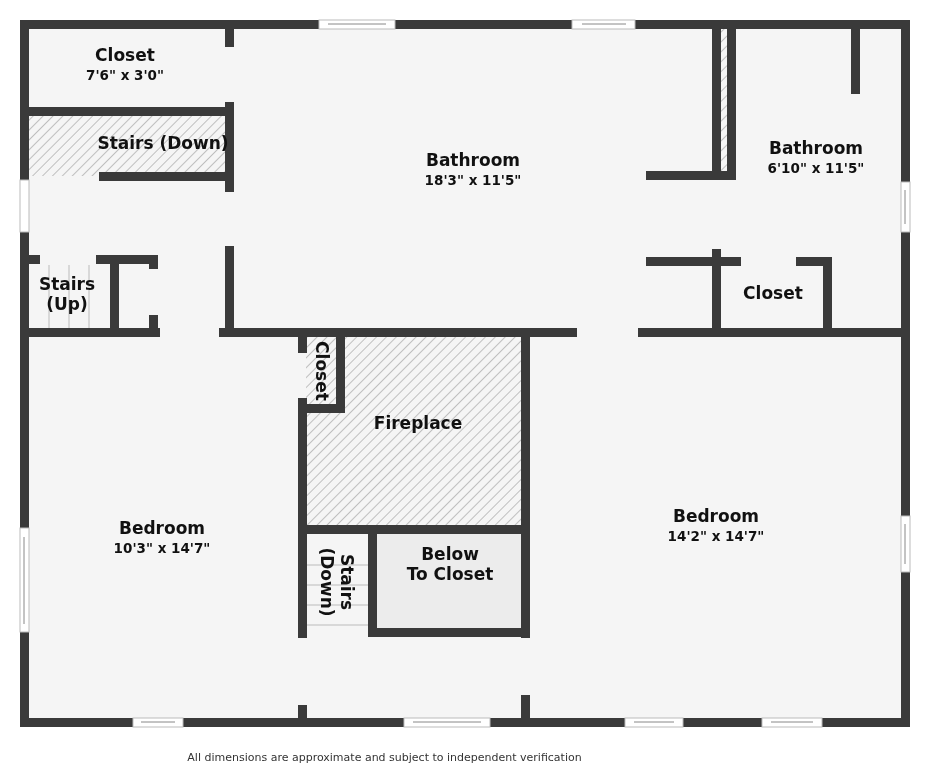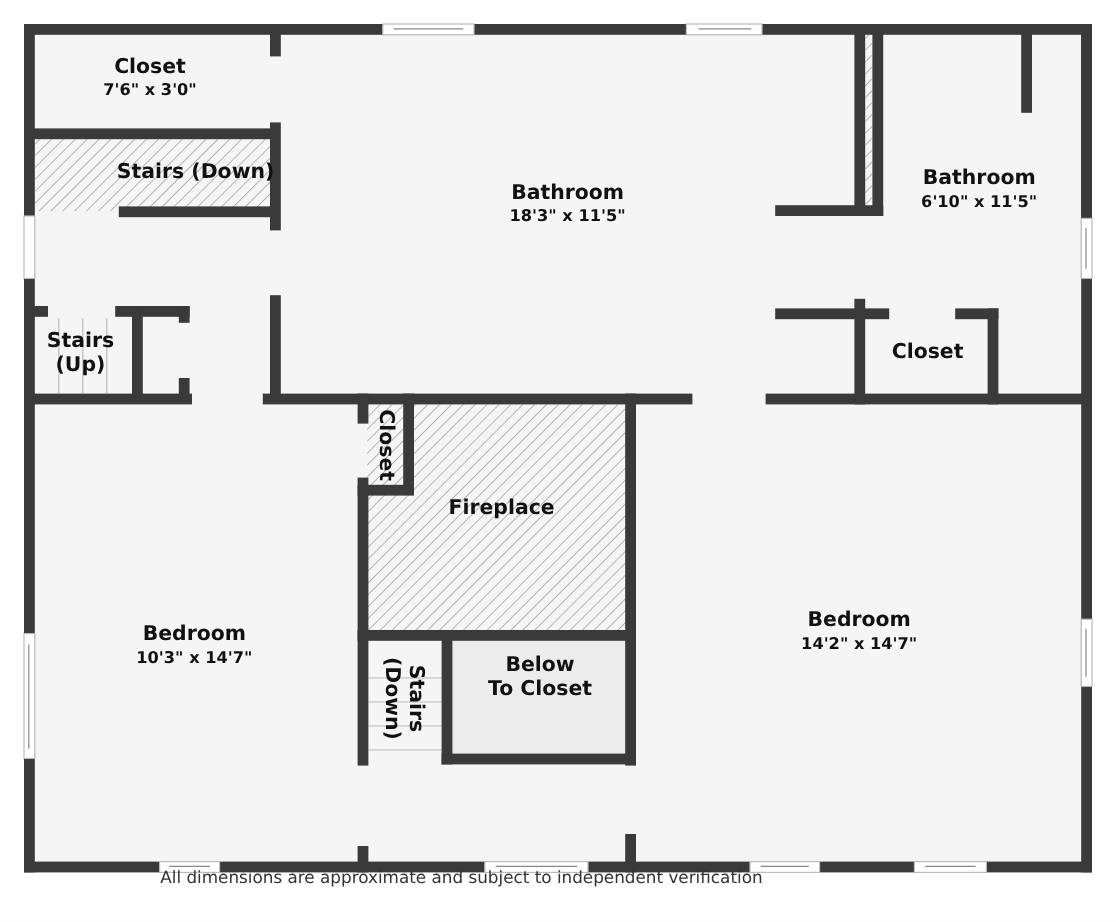--- a/index.html
+++ b/index.html
@@ -2,21 +2,21 @@
 <html><head>
 <meta charset="utf-8">
 <style>
   html, body { margin: 0; padding: 0; background: #ffffff; }
   body { width: 930px; height: 768px; position: relative; overflow: hidden; font-family: "DejaVu Sans", sans-serif; }
   svg { position: absolute; left: 0; top: 0; }
   .lbl { position: absolute; text-align: center; color: #111; font-weight: bold; white-space: nowrap; transform: translate(-50%, -50%); line-height: 1.15; }
   .lbl .name { font-size: 17px; display: block; }
   .lbl .dim { font-size: 13.5px; display: block; margin-top: 2px; }
   .rot { transform: translate(-50%, -50%) rotate(90deg); }
-  .note { position: absolute; left: 0; width: 769px; top: 724px; text-align: center; font-size: 14px; color: #333; font-family: "DejaVu Sans", sans-serif; }
+  .note { position: absolute; left: 0; width: 769px; top: 751px; text-align: center; font-size: 11px; color: #333; font-family: "DejaVu Sans", sans-serif; }
 </style>
 </head>
 <body>
 
 <svg width="930" height="768" viewBox="0 0 930 768">
   <defs>
     <pattern id="hatch" patternUnits="userSpaceOnUse" width="7" height="7" patternTransform="rotate(45)">
       <rect width="7" height="7" fill="#f5f5f5"></rect>
       <line x1="0" y1="0" x2="0" y2="7" stroke="#9a9a9a" stroke-width="1.2"></line>
     </pattern>

